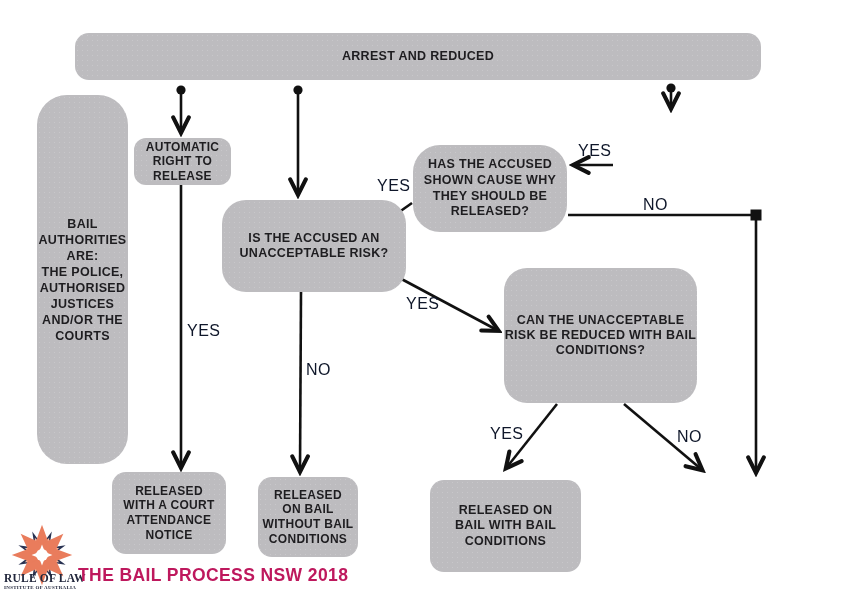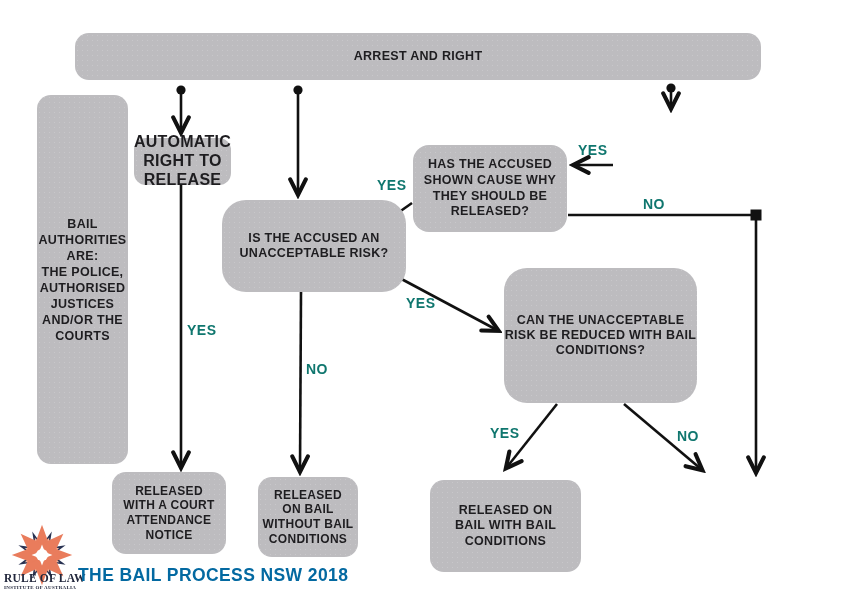--- a/index.html
+++ b/index.html
@@ -10,51 +10,51 @@
   .node{
     position:absolute;display:flex;align-items:center;justify-content:center;
     background-color:#bdbcbf;
     background-image:radial-gradient(#c8c7ca 0.8px, transparent 0.9px);
     background-size:5px 5px;
     color:#1e1d20;font-weight:bold;text-align:center;
     white-space:pre-line;letter-spacing:0.3px;
     font-size:12.5px;line-height:1.22;
   }
   .edge-label{
-    position:absolute;color:#0f766e;font-weight:bold;
-    font-size:14px;letter-spacing:0.5px;
+    position:absolute;color:#0f172a;font-weight:normal;
+    font-size:16px;letter-spacing:0.5px;
   }
   #arrows{position:absolute;left:0;top:0;}
 
   
   #n-arrest           {left:75px;  top:33px;  width:686px; height:47px;  border-radius:14px;}
-  #n-bail-authorities {left:37px;  top:95px;  width:91px;  height:369px; border-radius:14px; line-height:1.28;}
-  #n-automatic        {left:134px; top:138px; width:97px;  height:47px;  border-radius:12px; font-size:16px; line-height:1.18;}
+  #n-bail-authorities {left:37px;  top:95px;  width:91px;  height:369px; border-radius:30px; line-height:1.28;}
+  #n-automatic        {left:134px; top:138px; width:97px;  height:47px;  border-radius:12px; font-size:12px; line-height:1.18;}
   #n-show-cause       {left:614px; top:113px; width:126px; height:67px;  border-radius:14px;}
-  #n-has-shown        {left:413px; top:145px; width:154px; height:87px;  border-radius:16px; line-height:1.25;}
+  #n-has-shown        {left:413px; top:145px; width:154px; height:87px;  border-radius:27px; line-height:1.25;}
   #n-is-risk          {left:222px; top:200px; width:184px; height:92px;  border-radius:24px;}
   #n-can-reduced      {left:504px; top:268px; width:193px; height:135px; border-radius:23px;}
   #n-released-court   {left:112px; top:472px; width:114px; height:82px;  border-radius:14px; font-size:12px;}
   #n-released-without {left:258px; top:477px; width:100px; height:80px;  border-radius:14px; font-size:12px;}
   #n-released-with    {left:430px; top:480px; width:151px; height:92px;  border-radius:14px;}
   #n-remand           {left:609px; top:479px; width:165px; height:77px;  border-radius:14px;}
 
   
   #l-show-cause-yes {left:578px; top:142px;}
   #l-has-yes        {left:377px; top:177px;}
   #l-has-no         {left:643px; top:196px;}
   #l-is-yes         {left:406px; top:295px;}
   #l-auto-yes       {left:187px; top:322px;}
   #l-is-no          {left:306px; top:361px;}
   #l-can-yes        {left:490px; top:425px;}
   #l-can-no         {left:677px; top:428px;}
 
   #title{
     position:absolute;left:78px;top:565px;
-    font-size:17.5px;font-weight:bold;color:#0369a1;letter-spacing:0.4px;
+    font-size:17.5px;font-weight:bold;color:#be185d;letter-spacing:0.4px;
   }
   #logo{position:absolute;left:6px;top:522px;width:72px;height:73px;}
   #logo-name{
     position:absolute;left:4px;top:572px;width:72px;text-align:center;
     font-family:"Liberation Serif","DejaVu Serif",serif;
     font-size:11.5px;font-weight:bold;color:#22273c;letter-spacing:0.2px;white-space:nowrap;
   }
   #logo-sub{
     position:absolute;left:4px;top:585px;width:72px;text-align:center;
     font-family:"Liberation Serif","DejaVu Serif",serif;
@@ -95,21 +95,21 @@
       <line x1="181" y1="185" x2="181" y2="466" marker-end="url(#arr)"></line>
 
       <line x1="301" y1="292" x2="300" y2="470" marker-end="url(#arr)"></line>
 
       <line x1="557" y1="404" x2="507" y2="467" marker-end="url(#arr)"></line>
 
       <line x1="624" y1="404" x2="701" y2="469" marker-end="url(#arr)"></line>
     </g>
   </svg>
 
-  <div class="node" id="n-arrest">ARREST AND RIGHT</div>
+  <div class="node" id="n-arrest">ARREST AND REDUCED</div>
   <div class="node" id="n-bail-authorities">BAIL
 AUTHORITIES
 ARE:
 THE POLICE,
 AUTHORISED
 JUSTICES
 AND/OR THE
 COURTS</div>
   <div class="node" id="n-automatic">AUTOMATIC
 RIGHT TO

